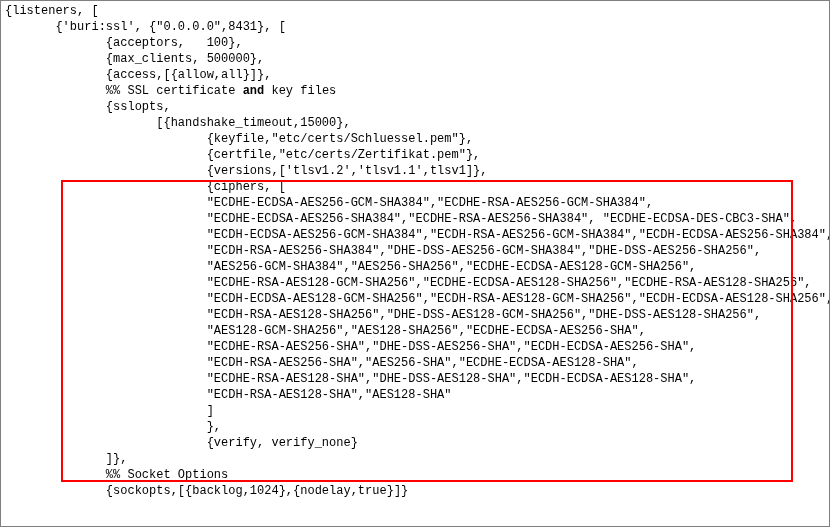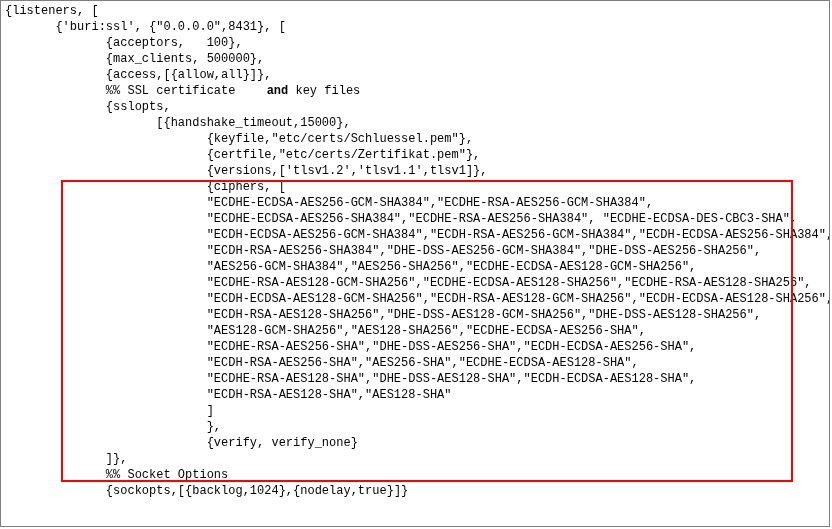--- a/index.html
+++ b/index.html
@@ -20,21 +20,21 @@
     overflow: hidden;
   }
   pre.code {
     margin: 0;
     padding: 2px 0 0 4px;
     font-family: inherit;
     font-size: inherit;
     line-height: inherit;
     white-space: pre;
   }
-  .kw { font-weight: bold; margin-left: 24px; }
+  .kw { font-weight: bold; }
   .highlight-box {
     position: absolute;
     border: 2px solid #ff0000;
     pointer-events: none;
     left: 60px;
     top: 179px;
     width: 732px;
     height: 302px;
     box-sizing: border-box;
   }

